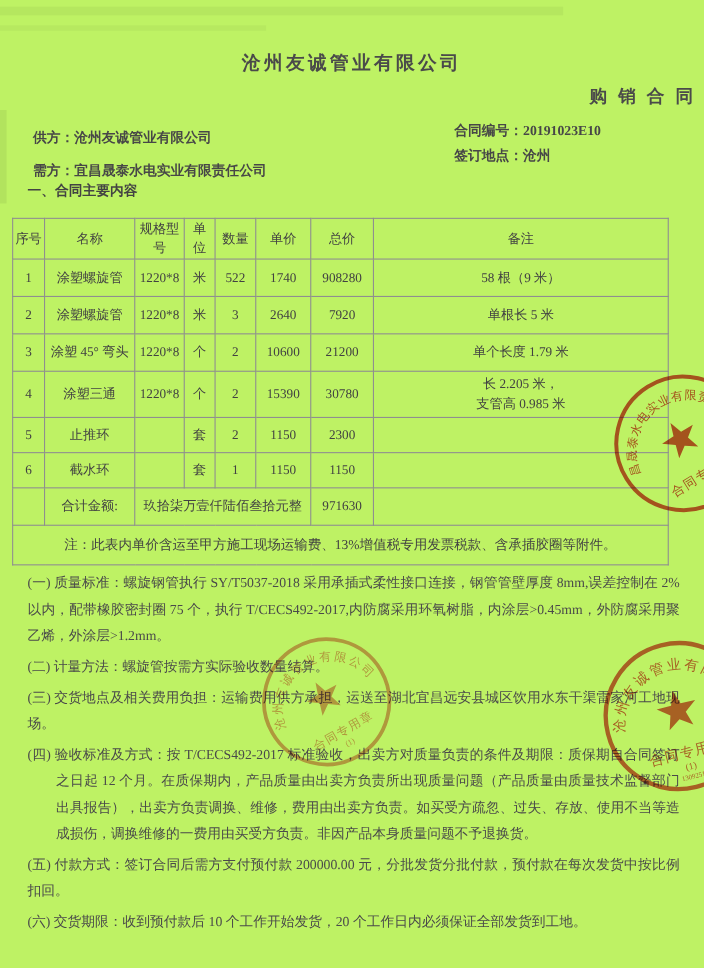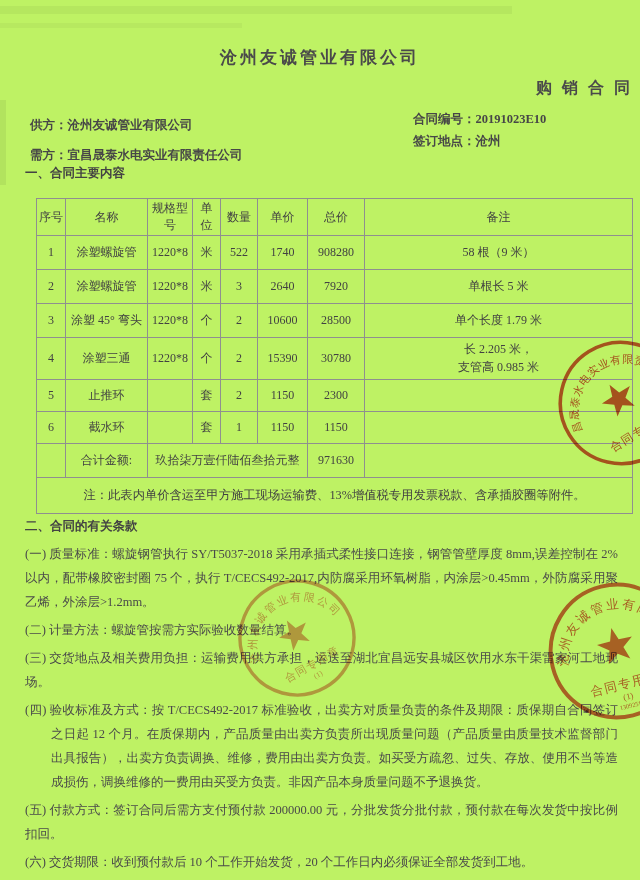--- a/index.html
+++ b/index.html
@@ -19,21 +19,21 @@
   h2.doctitle { margin-top:9px; text-align:right; font-size:16px; font-weight:600;
                 letter-spacing:10px; color:#4a4a4a; }
 
   .meta { position:relative; height:52px; margin-top:10px; font-size:12.5px;font-weight:bold; }
   .meta .supplier { position:absolute; left:30px; top:8px; }
   .meta .buyer    { position:absolute; left:30px; top:38px; }
   .meta .mright   { position:absolute; left:413px; top:0; line-height:21.5px; }
 
   .sec1 { margin:4px 0 15px 25px; font-size:12.5px; font-weight:600; color:#434343; height:18px; }
 
-  table.items { border-collapse:collapse; margin-left:36px; width:596px; table-layout:fixed;
+  table.items { border-collapse:collapse; margin-left:11px; width:596px; table-layout:fixed;
                 font-size:12px; color:#424242; }
   table.items td, table.items th { border:1px solid #8f8f8f; text-align:center;
                 vertical-align:middle; font-weight:normal; padding:1px 2px; }
   tr.h-head  { height:30px; }
   tr.h-std   { height:34px; }
   tr.h-tall  { height:42px; }
   tr.h-sm    { height:32px; }
   tr.h-total { height:34px; }
   tr.h-note  { height:36px; }
   td.remark  { white-space:pre-line; line-height:1.45; }
@@ -119,21 +119,21 @@
       <td>7920</td>
       <td class="remark">单根长 5 米</td>
     </tr>
     <tr class="h-std">
       <td>3</td>
       <td>涂塑 45° 弯头</td>
       <td>1220*8</td>
       <td>个</td>
       <td>2</td>
       <td>10600</td>
-      <td>28500</td>
+      <td>21200</td>
       <td class="remark">单个长度 1.79 米</td>
     </tr>
     <tr class="h-tall">
       <td>4</td>
       <td>涂塑三通</td>
       <td>1220*8</td>
       <td>个</td>
       <td>2</td>
       <td>15390</td>
       <td>30780</td>
@@ -166,21 +166,20 @@
       <td colspan="4">玖拾柒万壹仟陆佰叁拾元整</td>
       <td>971630</td>
       <td></td>
     </tr>
     <tr class="h-note">
       <td colspan="8" class="notecell">注：此表内单价含运至甲方施工现场运输费、13%增值税专用发票税款、含承插胶圈等附件。</td>
     </tr>
   </tbody>
     </table>
 
-  <div class="sec2">二、合同的有关条款</div>
 
   <div class="clauses">
     <p class="clause">(一) 质量标准：螺旋钢管执行 SY/T5037-2018 采用承插式柔性接口连接，钢管管壁厚度 8mm,误差控制在 2%以内，配带橡胶密封圈 75 个，执行 T/CECS492-2017,内防腐采用环氧树脂，内涂层&gt;0.45mm，外防腐采用聚乙烯，外涂层&gt;1.2mm。</p>
     <p class="clause">(二) 计量方法：螺旋管按需方实际验收数量结算。</p>
     <p class="clause">(三) 交货地点及相关费用负担：运输费用供方承担，运送至湖北宜昌远安县城区饮用水东干渠雷家河工地现场。</p>
     <p class="clause hang">(四) 验收标准及方式：按 T/CECS492-2017 标准验收，出卖方对质量负责的条件及期限：质保期自合同签订之日起 12 个月。在质保期内，产品质量由出卖方负责所出现质量问题（产品质量由质量技术监督部门出具报告），出卖方负责调换、维修，费用由出卖方负责。如买受方疏忽、过失、存放、使用不当等造成损伤，调换维修的一费用由买受方负责。非因产品本身质量问题不予退换货。</p>
     <p class="clause">(五) 付款方式：签订合同后需方支付预付款 200000.00 元，分批发货分批付款，预付款在每次发货中按比例扣回。</p>
     <p class="clause">(六) 交货期限：收到预付款后 10 个工作开始发货，20 个工作日内必须保证全部发货到工地。</p>
 
   </div>

